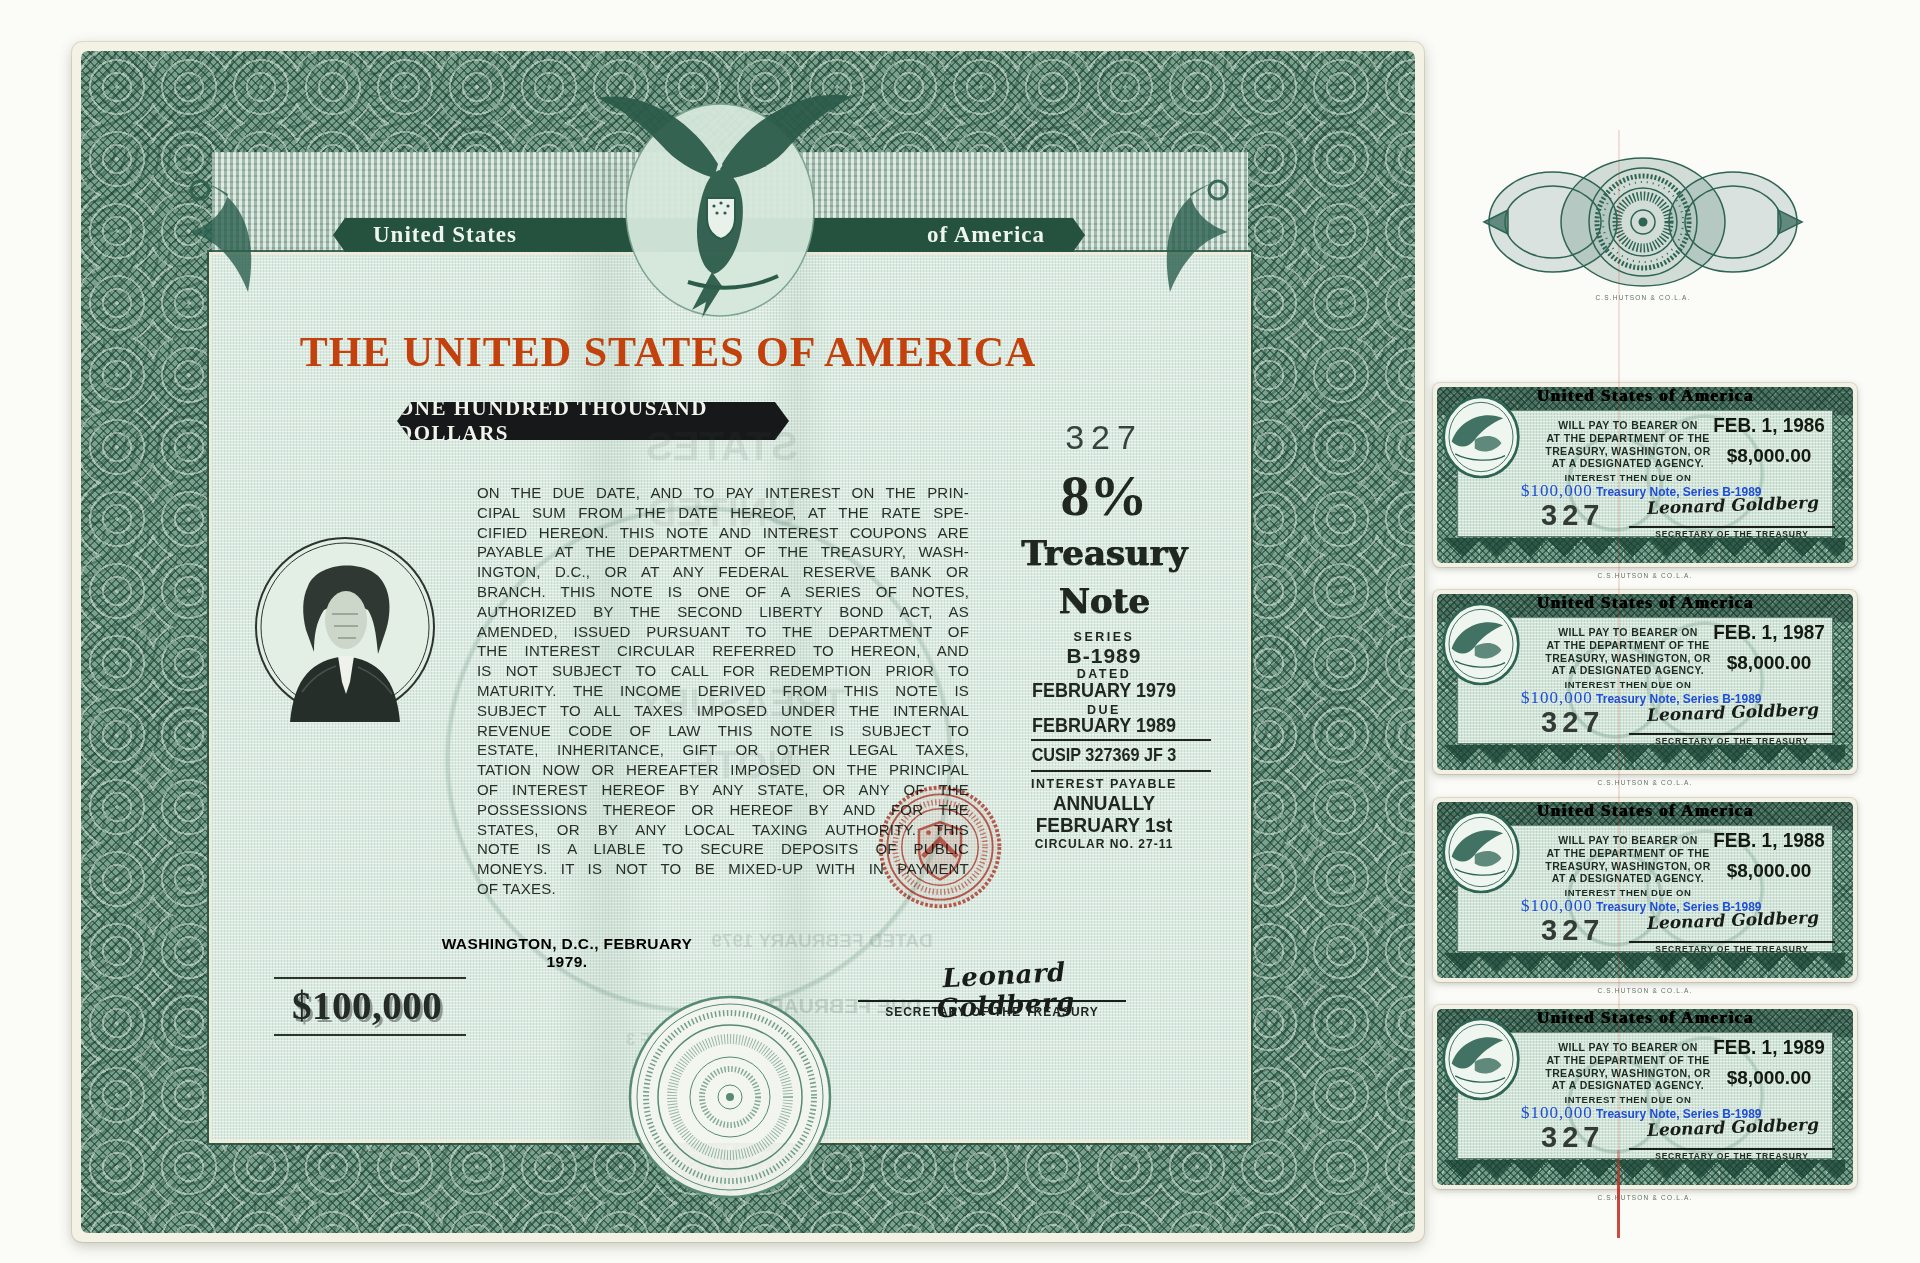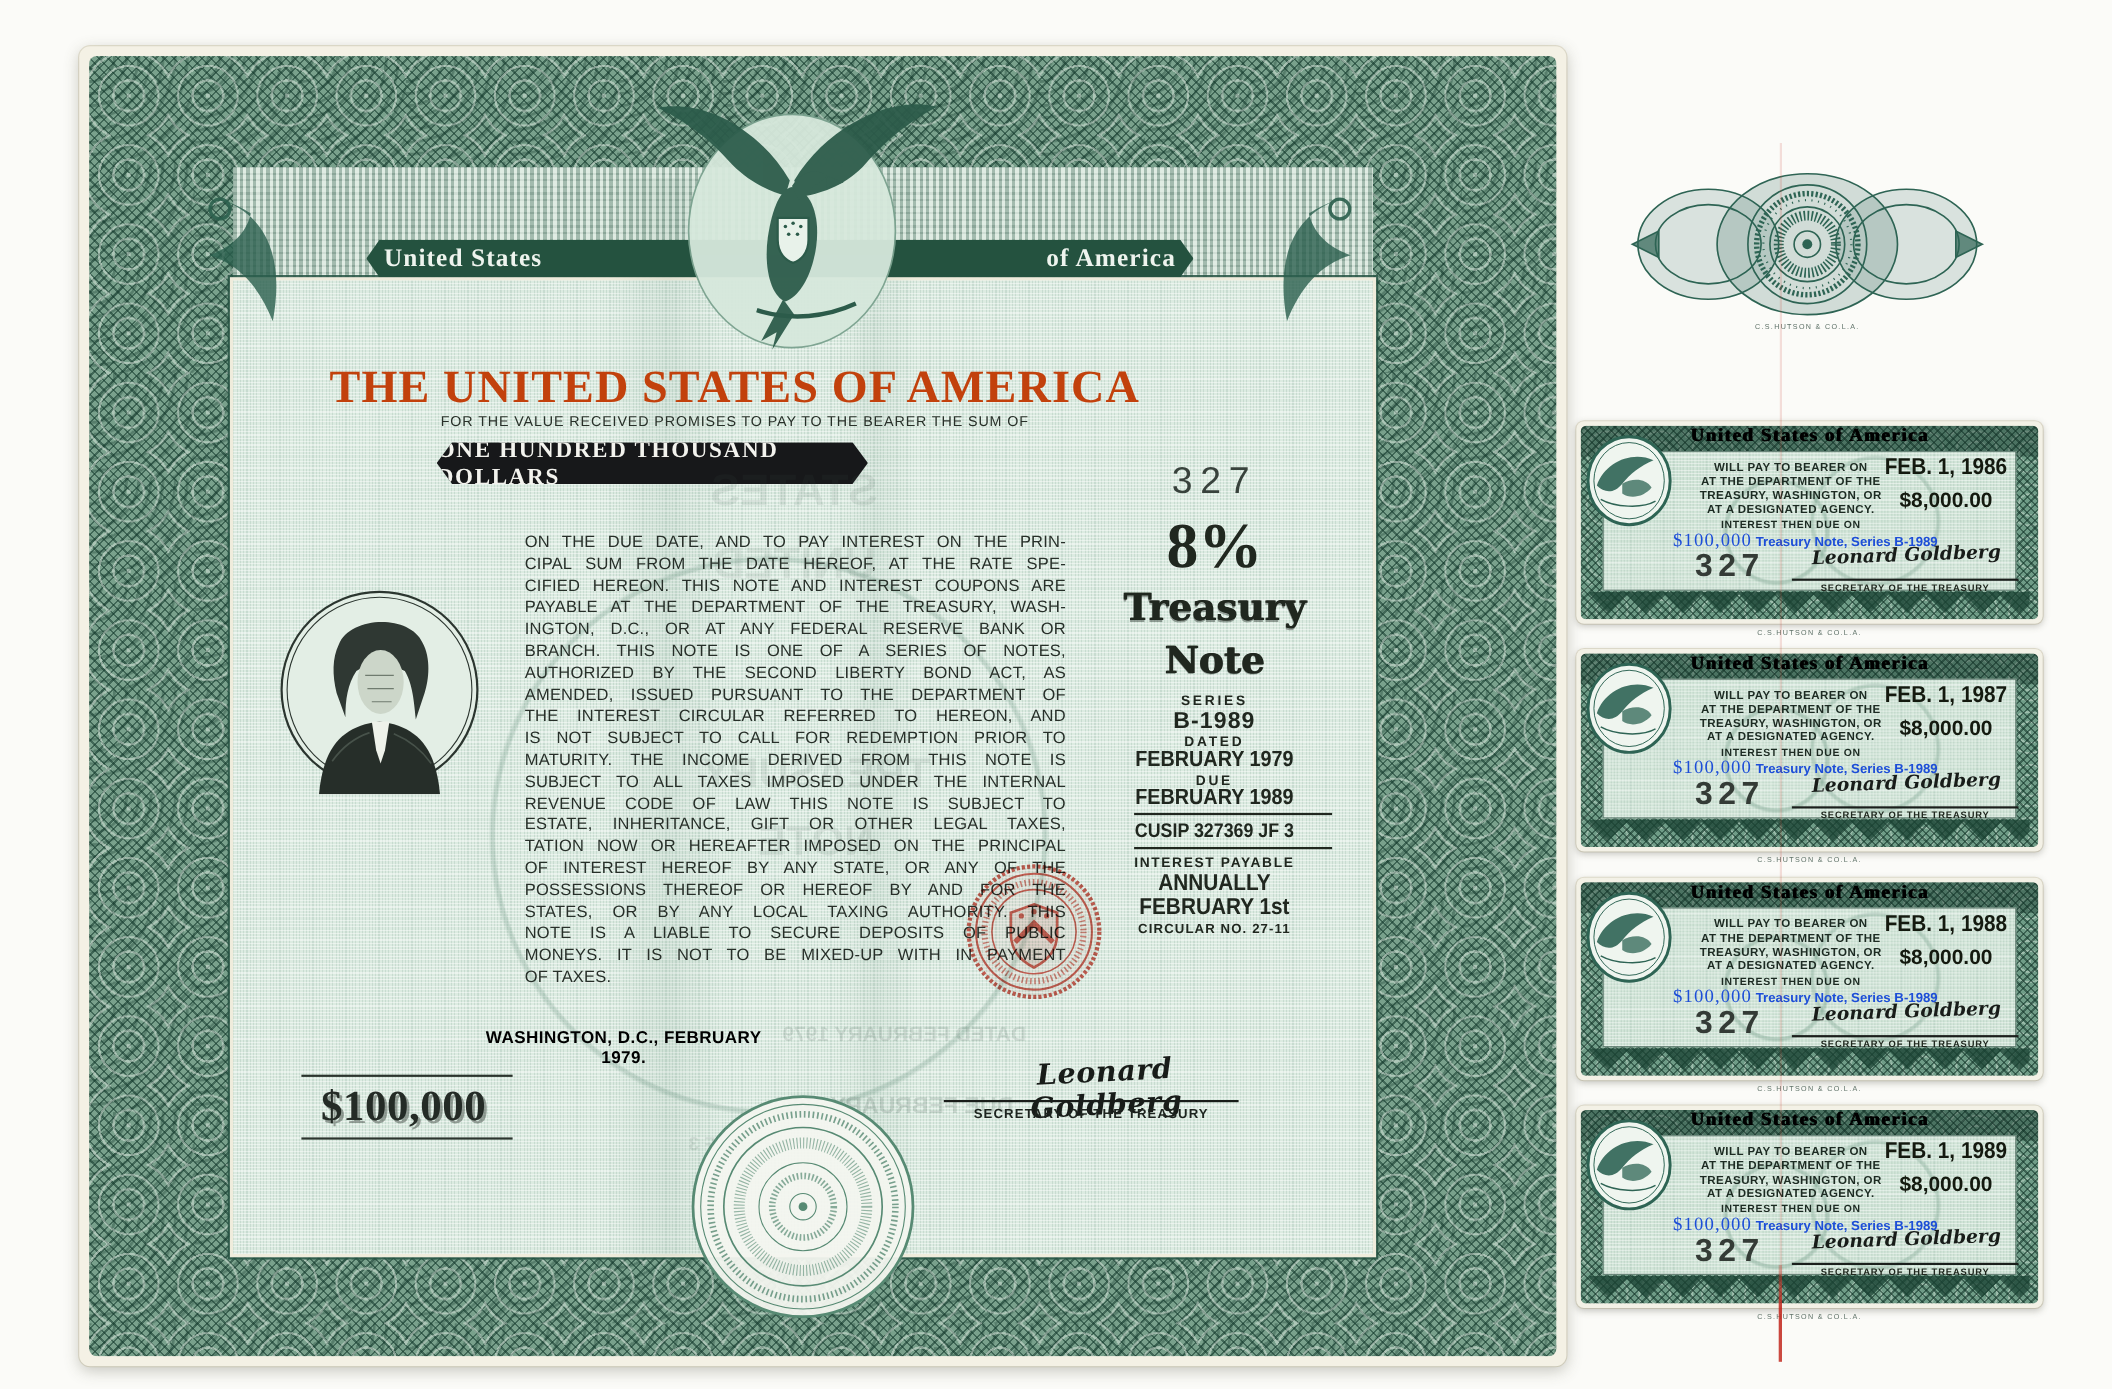--- a/index.html
+++ b/index.html
@@ -25,21 +25,21 @@
           repeating-linear-gradient(0deg, rgba(255,255,255,.45) 0 1px, transparent 1px 3px),
           repeating-linear-gradient(90deg, rgba(93,138,120,.16) 0 1px, transparent 1px 3px);
         box-shadow:0 0 0 3px #efecdc, 0 0 0 5px rgba(37,82,66,.85);}
   .shade{position:absolute;pointer-events:none;}
   .topstrip{position:absolute;left:140px;top:110px;width:1036px;height:103px;
         background-color:#cfe2d6;
         background-image:repeating-linear-gradient(90deg, rgba(30,70,55,.25) 0 3px, rgba(240,246,240,.5) 3px 6px),
                          repeating-linear-gradient(0deg, rgba(30,70,55,.18) 0 2px, transparent 2px 6px);}
   .bannerbar{position:absolute;left:261px;top:176px;width:752px;height:34px;background:#24523f;
         clip-path:polygon(12px 0,calc(100% - 12px) 0,100% 50%,calc(100% - 12px) 100%,12px 100%,0 50%);
-        display:flex;justify-content:space-between;align-items:center;padding:0 16px;box-sizing:border-box;
+        display:flex;justify-content:space-between;align-items:center;padding:0 40px;box-sizing:border-box;
         box-shadow:0 1px 2px rgba(0,0,0,.3);}
   .bannertxt{font-family:"Liberation Serif",serif;font-weight:bold;color:#eef4ee;font-size:23px;letter-spacing:1px;}
   .cert-title{position:absolute;left:156px;top:286px;width:880px;text-align:center;
         font-family:"Liberation Serif",serif;font-weight:bold;font-size:42px;letter-spacing:1px;color:#c2410c;}
   .cert-subtitle{position:absolute;left:156px;top:333px;width:880px;text-align:center;
         font-size:13px;letter-spacing:.8px;color:#283029;}
   .amountbanner{position:absolute;left:325px;top:360px;width:392px;height:38px;background:#17181a;
         clip-path:polygon(14px 0,calc(100% - 14px) 0,100% 50%,calc(100% - 14px) 100%,14px 100%,0 50%);
         display:flex;align-items:center;justify-content:center;
         font-family:"Liberation Serif",serif;font-weight:bold;font-size:21px;letter-spacing:1.5px;color:#f3f3ee;}
@@ -180,21 +180,20 @@
       <g fill="#2c5b4a">
           <circle cx="144" cy="134" r="1.6"></circle>
           <circle cx="151" cy="131" r="1.6"></circle>
           <circle cx="158" cy="134" r="1.6"></circle>
           <circle cx="147" cy="141" r="1.6"></circle>
           <circle cx="155" cy="141" r="1.6"></circle>
         </g>
     </svg>
 
     <div class="cert-title">THE UNITED STATES OF AMERICA</div>
-    <div class="cert-subtitle">FOR THE VALUE RECEIVED PROMISES TO PAY TO THE BEARER THE SUM OF</div>
     <div class="amountbanner">ONE HUNDRED THOUSAND DOLLARS</div>
     <div class="serialmain">327</div>
 
     <div class="ghost" style="left:500px;top:382px;width:300px;font-size:40px;opacity:.10;">STATES</div>
     <div class="ghost" style="left:500px;top:448px;width:300px;font-size:40px;opacity:.09;">UNITED</div>
     <div class="ghost" style="left:500px;top:640px;width:340px;font-size:38px;opacity:.10;">TREASURY</div>
     <div class="ghost" style="left:500px;top:702px;width:340px;font-size:38px;opacity:.10;">NOTE</div>
     <div class="ghost" style="left:600px;top:888px;width:300px;font-size:19px;opacity:.15;">DATED FEBRUARY 1979</div>
     <div class="ghost" style="left:590px;top:952px;width:300px;font-size:21px;opacity:.18;">DUE FEBRUARY 1989</div>
     <div class="ghost" style="left:480px;top:988px;width:300px;font-size:17px;opacity:.12;">CUSIP 327369 JF 3</div>

